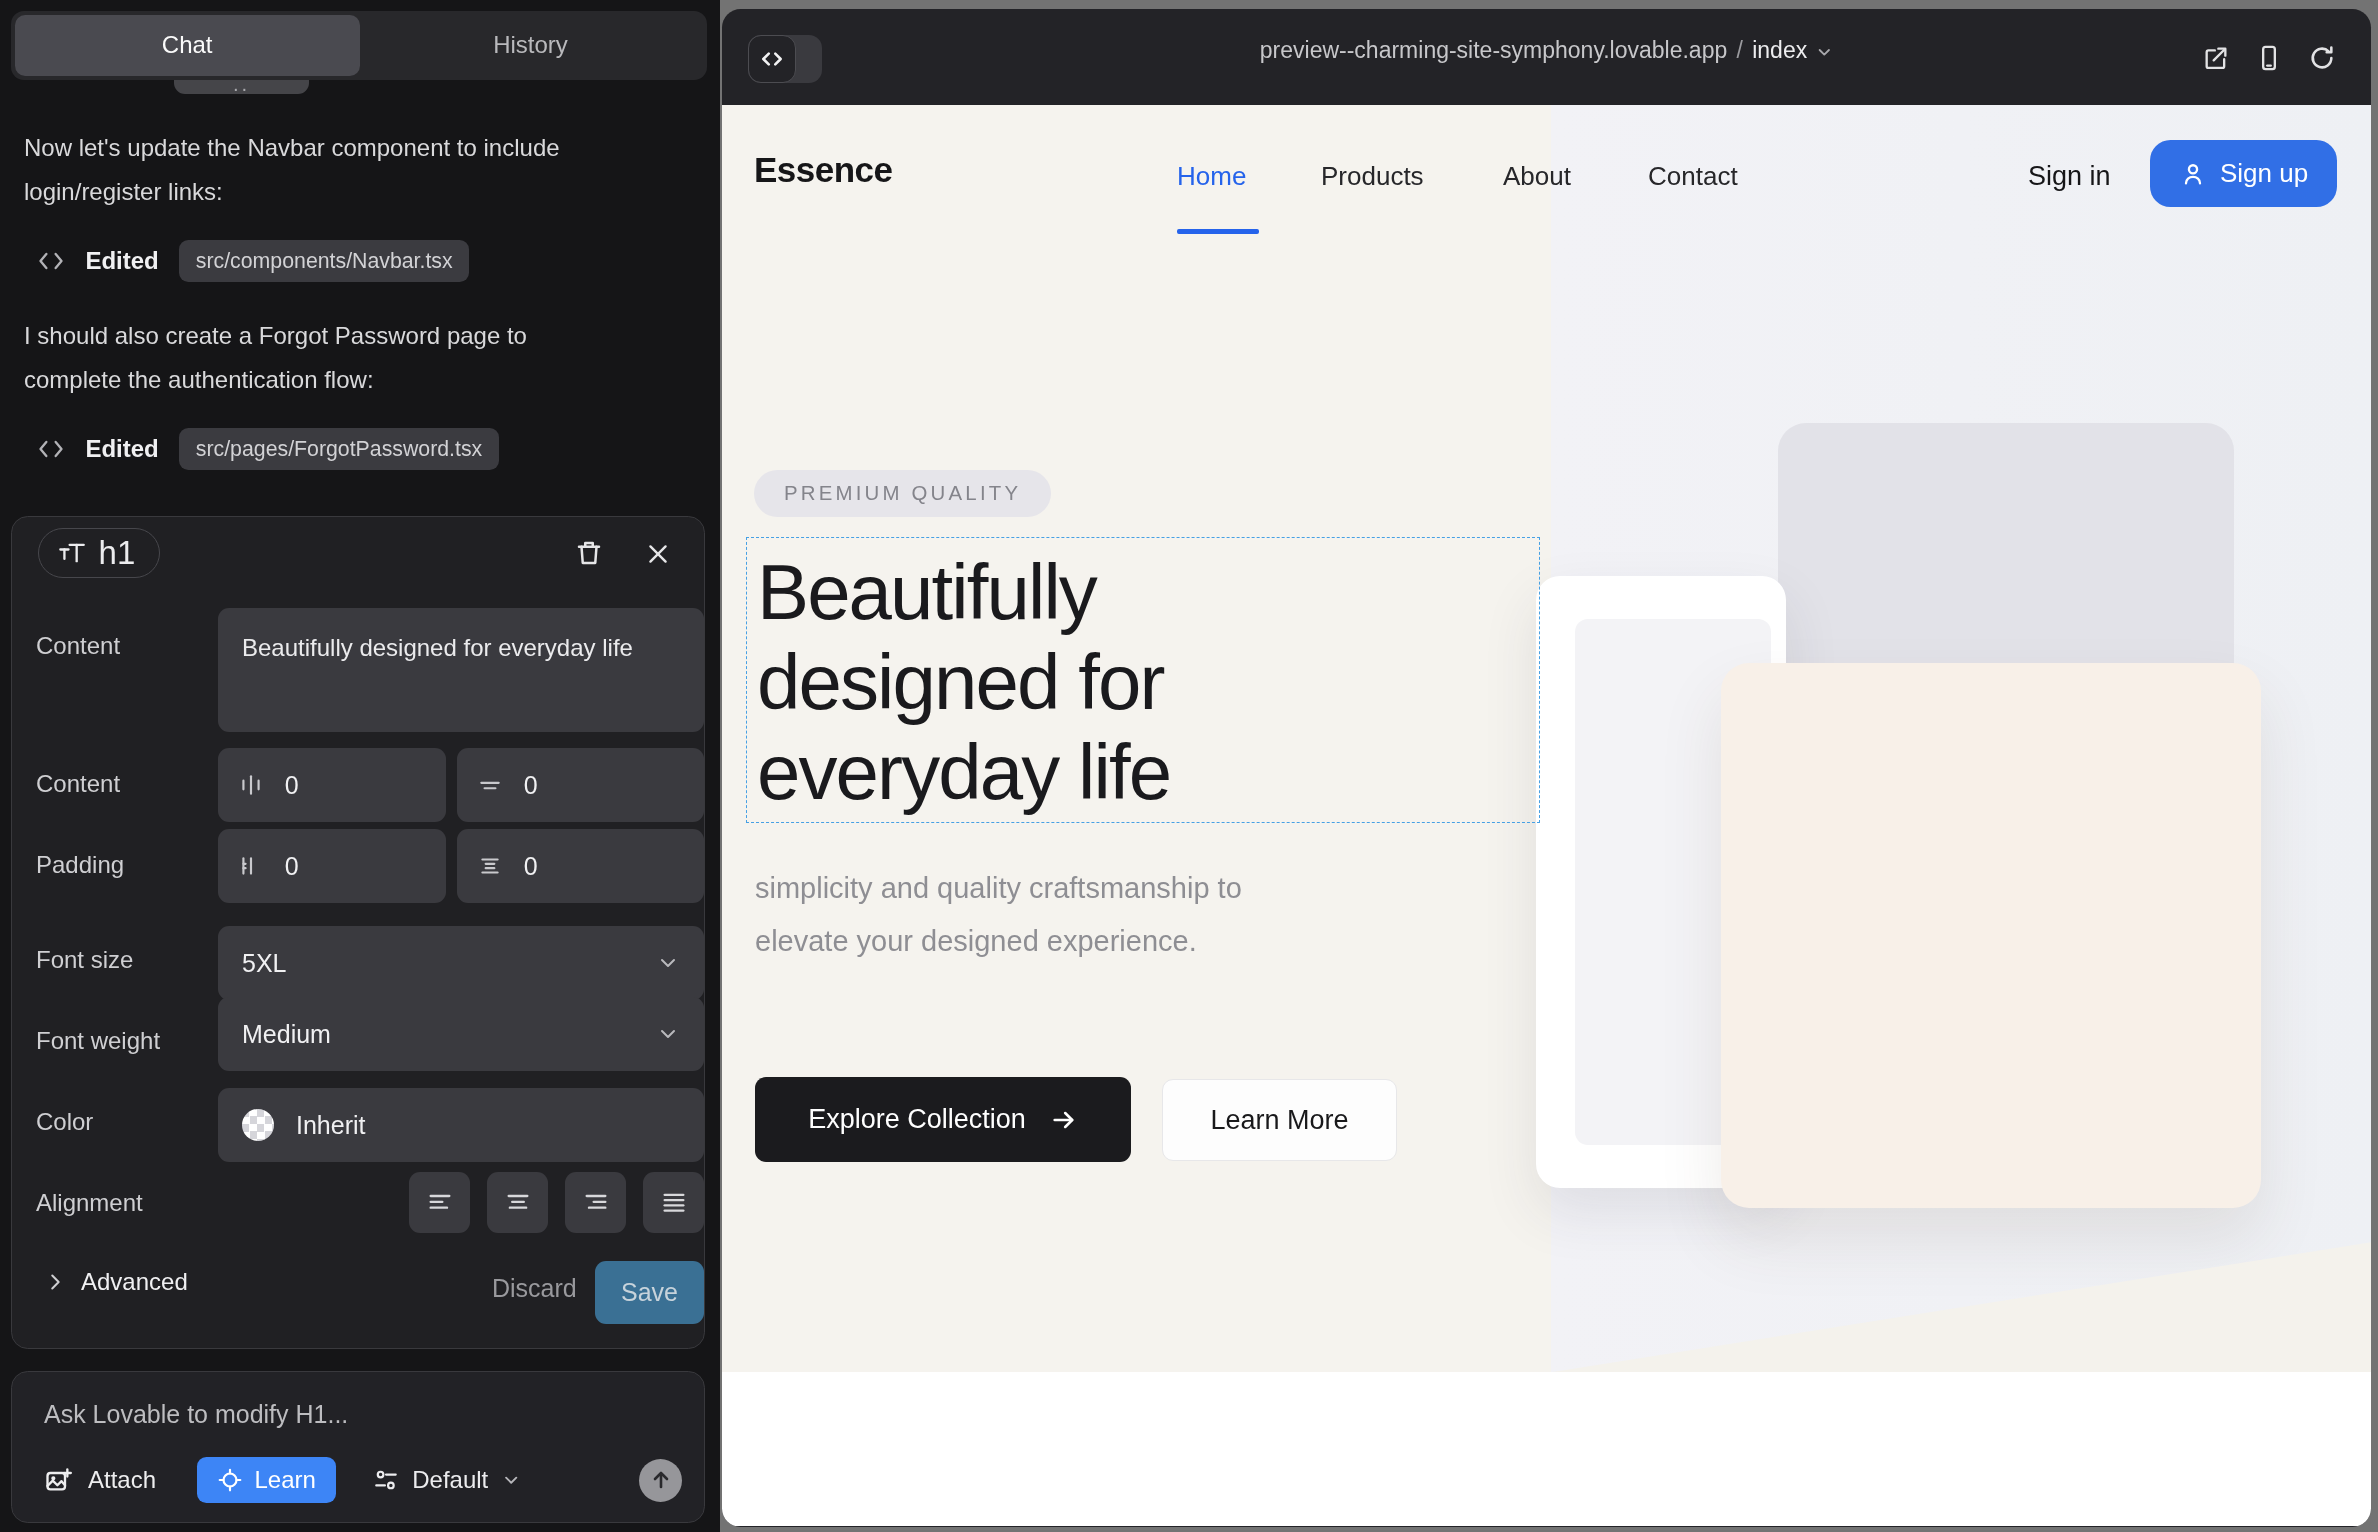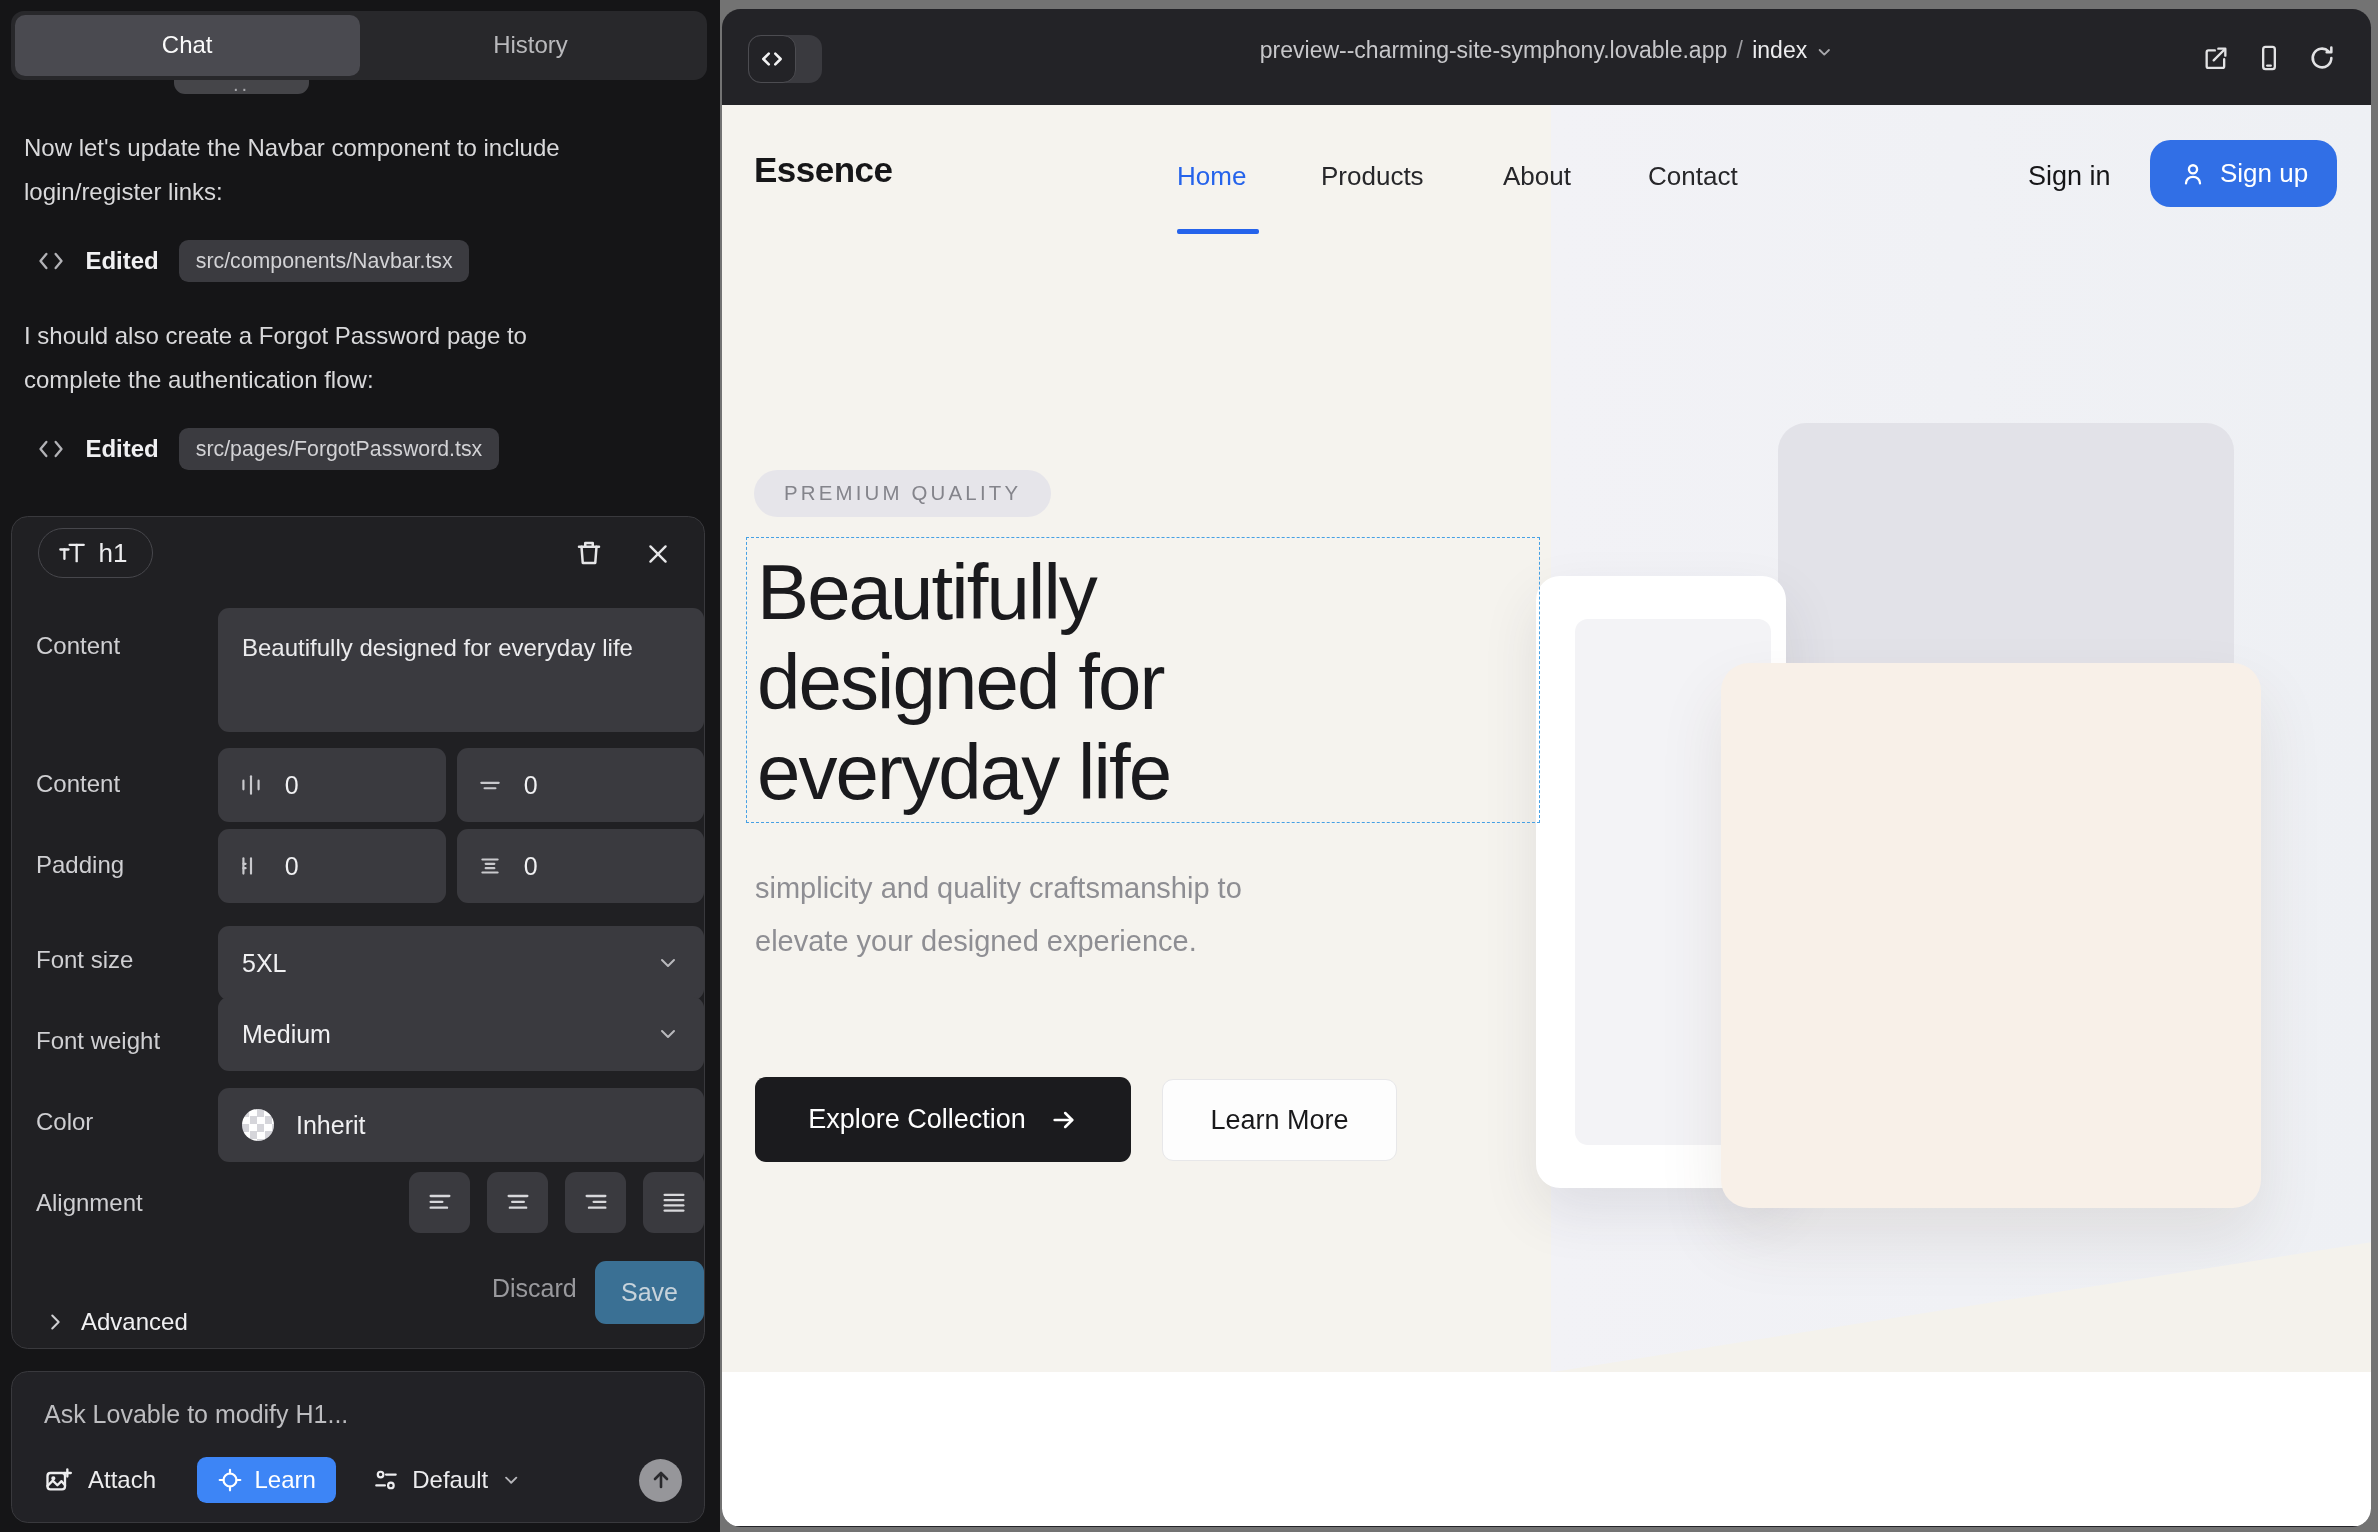--- a/index.html
+++ b/index.html
@@ -28,39 +28,39 @@
   .row-2 { top:425px; }
   .code-icon { color:#b2b2b6; display:flex; }
   .edited-label { font-size:24px; font-weight:700; color:#f0f0f2; }
   .file-badge { background:#3b3b40; color:#d2d2d5; font-size:21.3px; padding:8.3px 16.7px; border-radius:9.3px; white-space:nowrap; }
 
   
   .editor-card { position:absolute; left:11px; top:516px; width:694px; height:833px; background:#202023;
     border:0.9px solid #39393d; border-radius:16.7px; }
   .tag-pill { position:absolute; left:26px; top:11px; height:50px; padding:0 24px 0 18.6px; border:0.9px solid #47474c; border-radius:25px;
     display:flex; align-items:center; gap:13px; color:#ececee; }
-  .tag-pill .tag-label { font-size:26px; }
+  .tag-pill .tag-label { font-size:33px; }
   .icon-btn { position:absolute; color:#e6e6e8; display:flex; align-items:center; justify-content:center; width:37px; height:37px; }
   .trash-btn { left:558px; top:17.6px; }
   .close-btn { left:627px; top:18.6px; }
 
   .fld-label { position:absolute; left:24px; font-size:24px; font-weight:500; color:#cfcfd2; }
   .content-box { position:absolute; left:206px; top:91px; width:486px; height:124px; background:#3a3a3f; border-radius:11px;
     padding:18.6px 24px; font-size:24px; line-height:41px; color:#ebebed; }
   .num-input { position:absolute; height:74px; background:#3a3a3f; border-radius:11px; display:flex; align-items:center; gap:20.4px; padding:0 20.4px; }
   .num-input .num { font-size:25px; color:#f0f0f2; }
   .num-input .box-icon { color:#c9c9cd; display:flex; }
   .select-box { position:absolute; left:206px; width:486px; height:74px; background:#3a3a3f; border-radius:11px;
     display:flex; align-items:center; padding:0 24px; font-size:25px; color:#f0f0f2; }
   .select-box .chev { margin-left:auto; color:#b9b9bd; display:flex; }
   .swatch { width:32px; height:32px; border-radius:50%; margin-right:22px;
     background:repeating-conic-gradient(#ffffff 0% 25%, #d5d5da 0% 50%); background-size:15px 15px; }
   .align-btn { position:absolute; top:655px; width:61px; height:61px; background:#3a3a3f; border-radius:11px;
     display:flex; align-items:center; justify-content:center; color:#d8d8db; }
-  .advanced-row { position:absolute; left:32px; top:751px; display:flex; align-items:center; gap:15px; color:#f0f0f2; font-size:24px; font-weight:500;margin-top:40px; }
+  .advanced-row { position:absolute; left:32px; top:751px; display:flex; align-items:center; gap:15px; color:#f0f0f2; font-size:24px; font-weight:500; }
   .advanced-row .chev-right { color:#cfcfd2; display:flex; }
   .discard-btn { position:absolute; left:480px; top:757px; font-size:25px; color:#99999d; }
   .save-btn { position:absolute; left:583px; top:744px; width:109px; height:63px; background:#3a7094; border-radius:11px;
     display:flex; align-items:center; justify-content:center; font-size:25px; color:#c7d3db; }
 
   
   .composer { position:absolute; left:11px; top:1371px; width:694px; height:152px; background:#222226;
     border:0.9px solid #39393d; border-radius:16.7px; }
   .composer input { position:absolute; left:32px; top:20.4px; width:612px; height:45px; background:transparent; border:none; outline:none;
     font-family:"Liberation Sans",sans-serif; font-size:25px; color:#ebebed; }

